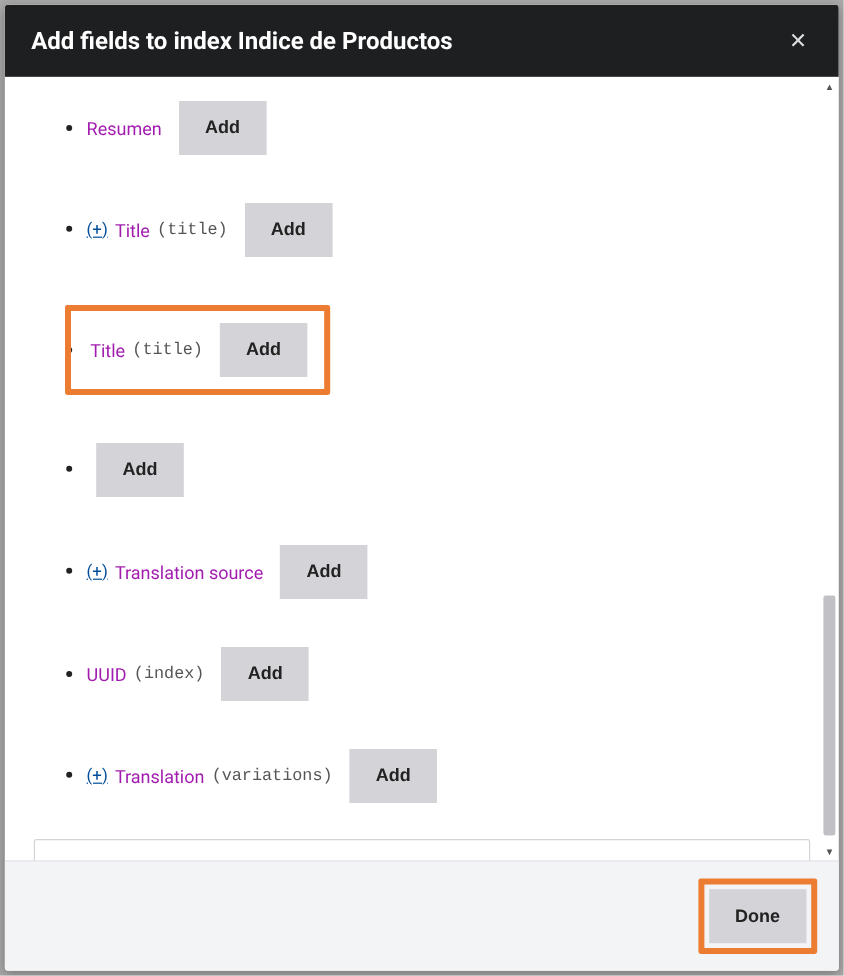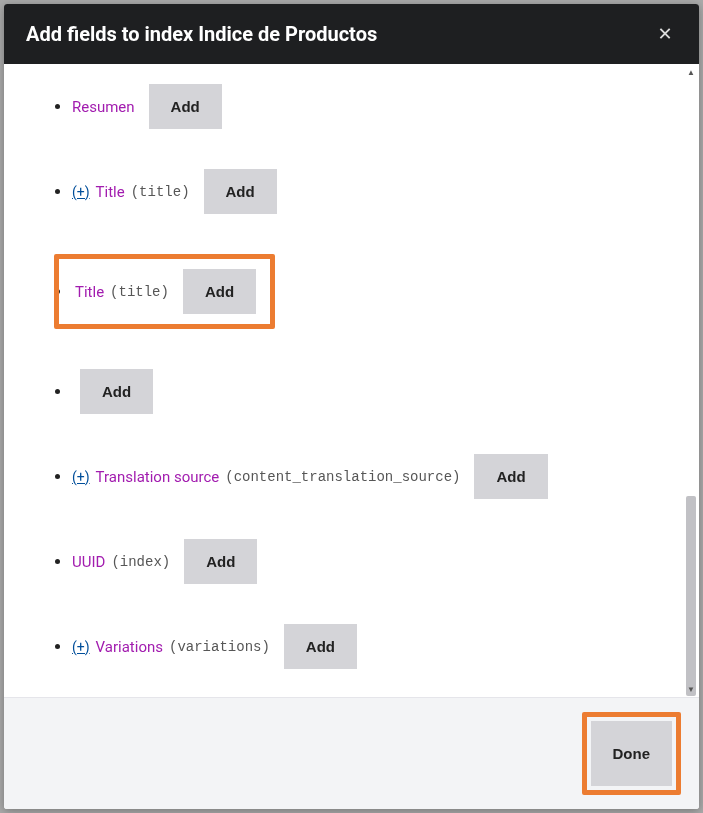--- a/index.html
+++ b/index.html
@@ -131,21 +131,21 @@
     border: 5px solid #ec7c31;
     border-radius: 2px;
     padding: 4px;
     display: inline-block;
   }
   .done-btn {
     background: #d4d4d8;
     border: none;
     font-weight: 700;
     font-size: 15px;
-    padding: 24px 22px;
+    padding: 14px 22px;
     cursor: pointer;
     color: #222;
   }
   
   .scroll-track {
     position: absolute;
     right: 2px;
     top: 2px;
     bottom: 2px;
     width: 12px;
@@ -197,31 +197,30 @@
               <span class="field-label">Title</span> 
               <span class="machine-name"> (title)</span>
               <button class="add-btn">Add</button>
             </span></span></li>
         <li class="field-item"><span><span class="field-row">
               <button class="add-btn">Add</button>
             </span></span></li>
         <li class="field-item"><span><span class="field-row">
               <a class="expand-link">(+)</a> 
               <span class="field-label">Translation source</span> 
-              <span class="machine-name"> (content_translation_source)</span>
               <button class="add-btn">Add</button>
             </span></span></li>
         <li class="field-item"><span><span class="field-row">
               <span class="field-label">UUID</span> 
               <span class="machine-name"> (index)</span>
               <button class="add-btn">Add</button>
             </span></span></li>
         <li class="field-item"><span><span class="field-row">
               <a class="expand-link">(+)</a> 
-              <span class="field-label">Variations</span> 
+              <span class="field-label">Translation</span> 
               <span class="machine-name"> (variations)</span>
               <button class="add-btn">Add</button>
             </span></span></li>
       </ul>
 
     <div class="skipped">
       <span class="chevron"></span>
       <span class="skipped-label">Skipped fields</span>
     </div>
 

